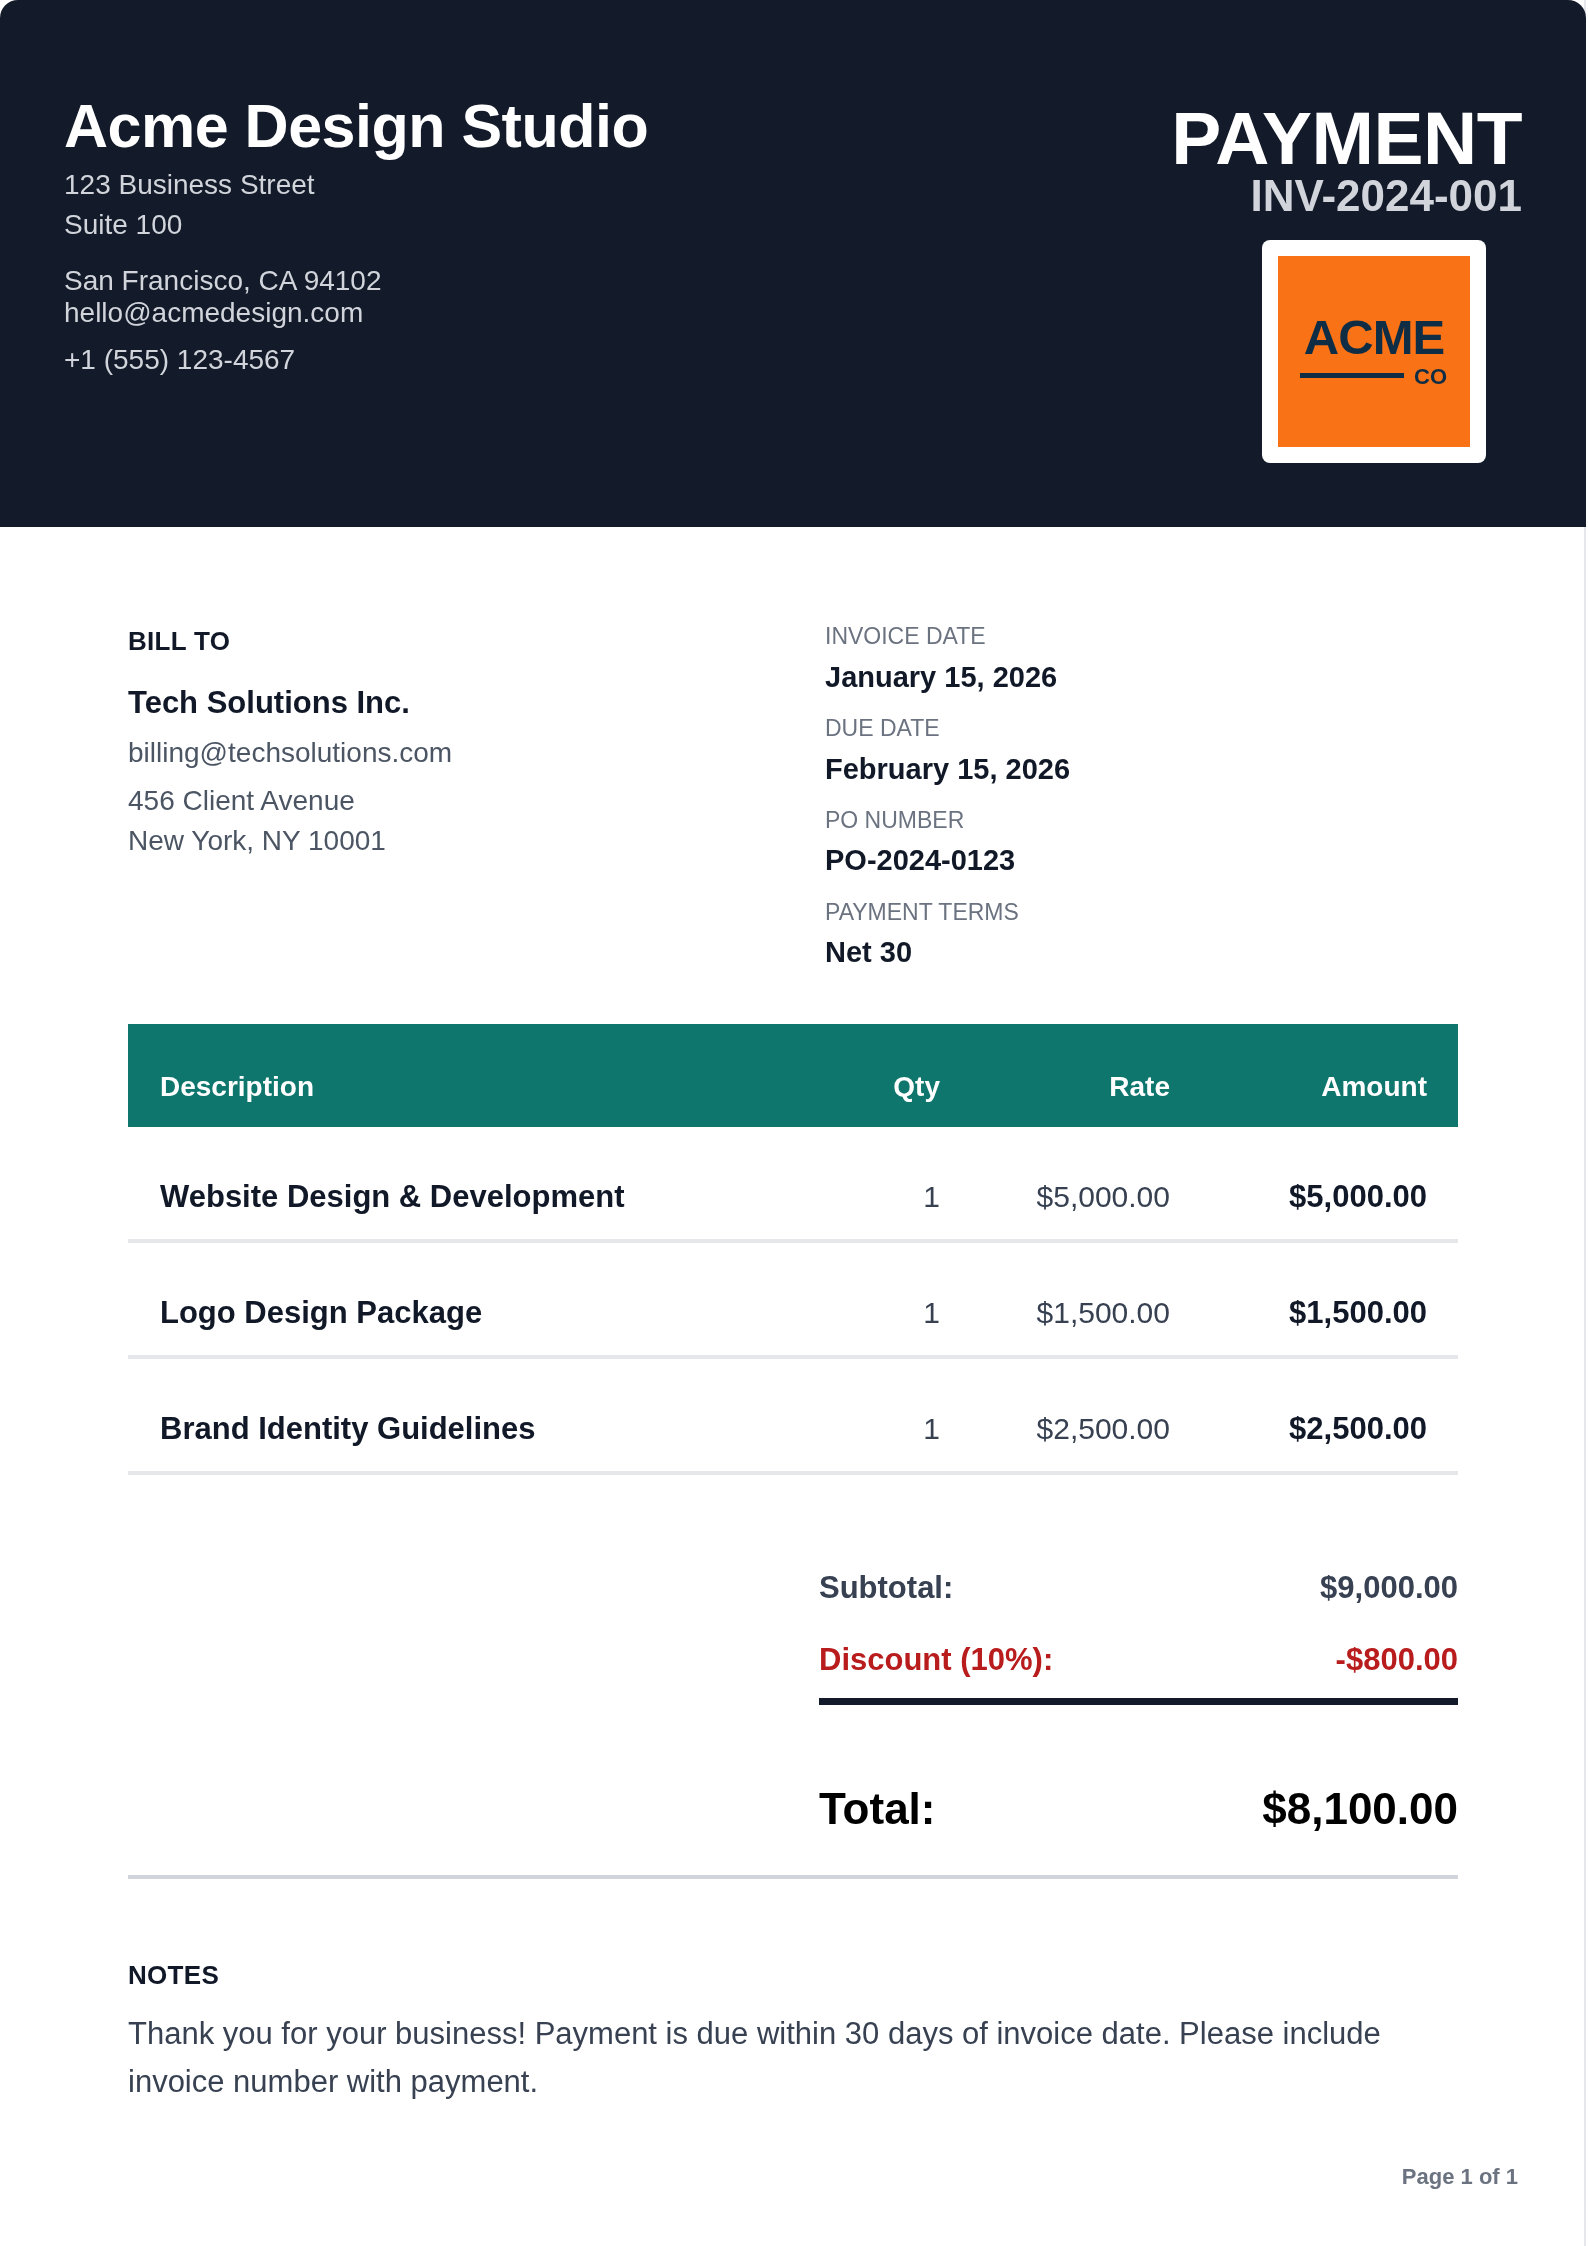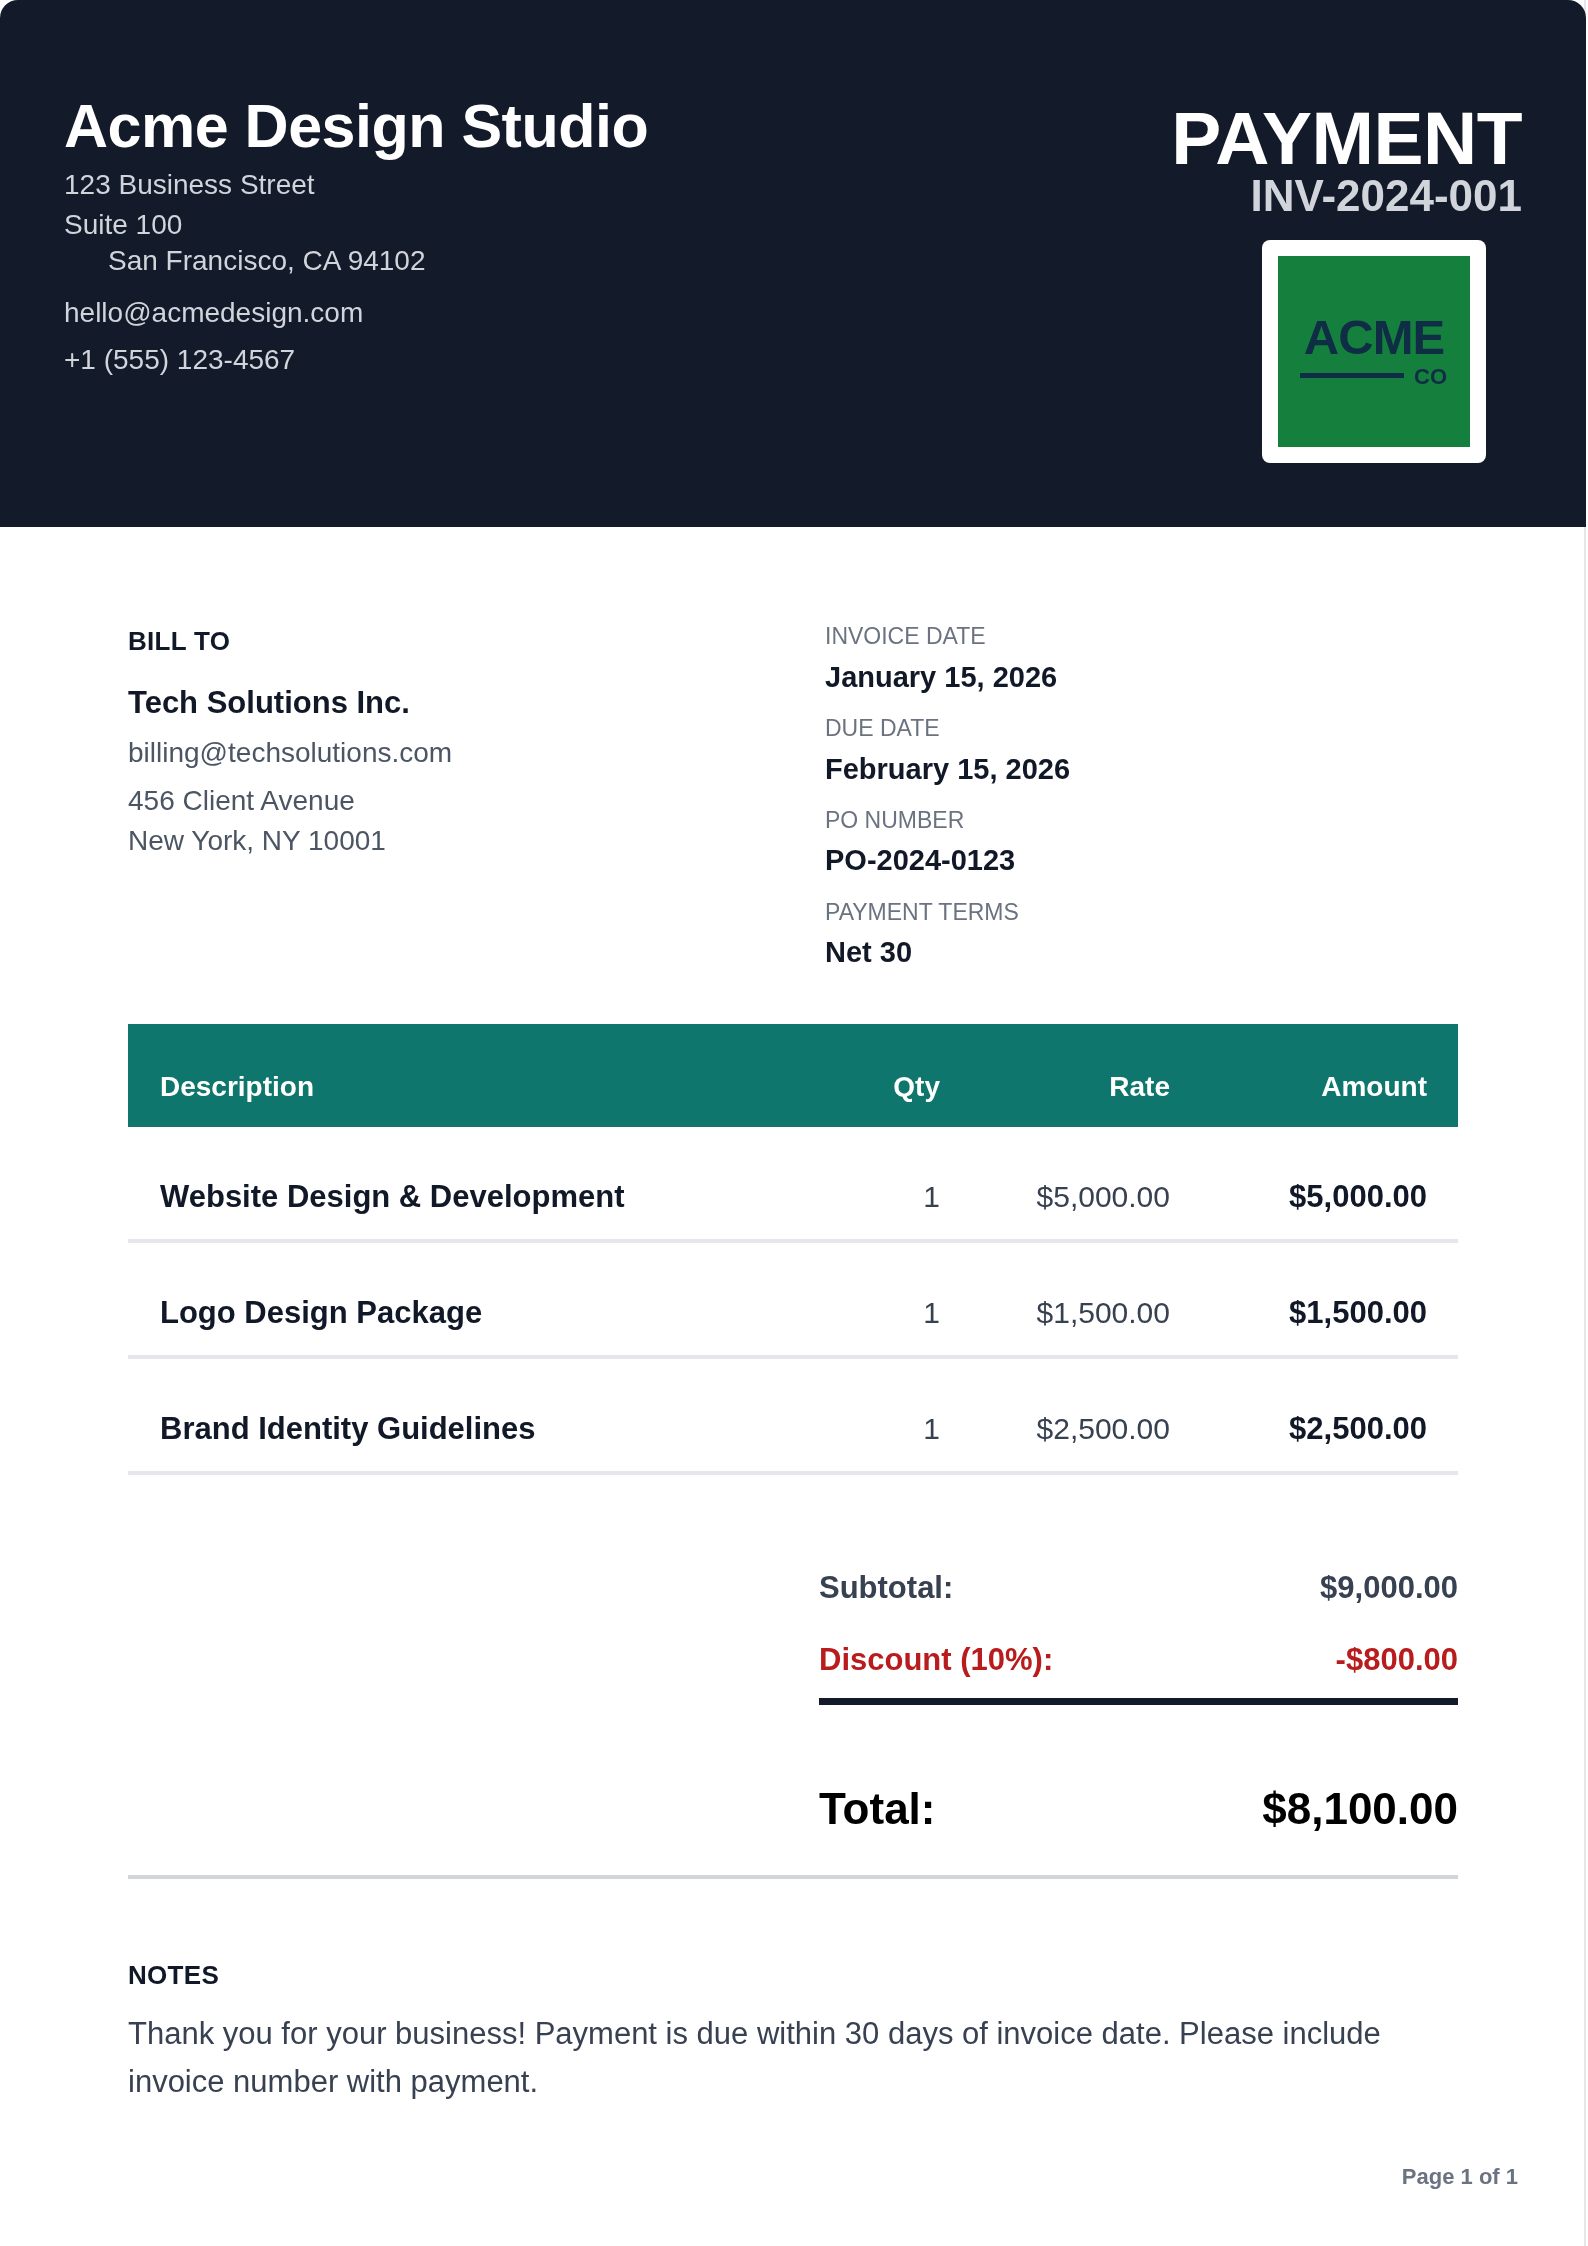--- a/index.html
+++ b/index.html
@@ -7,29 +7,29 @@
   body { font-family: "Liberation Sans", "DejaVu Sans", sans-serif; color: #111827; position: relative; }
 
   .page { position: absolute; left: 0; top: 0; width: 1586px; height: 2246px; background: #fff; border-right: 2px solid #e5e7eb; }
 
   
   .header { position: absolute; left: 0; top: 0; width: 1586px; height: 527px; background: #131a29; border-radius: 18px 18px 0 0; }
   .company-name { position: absolute; left: 64px; top: 90px; font-size: 61px; font-weight: 700; color: #ffffff; letter-spacing: -0.5px; line-height: 72px; }
   .addr-line { position: absolute; left: 64px; font-size: 28px; color: #d1d5db; line-height: 34px; }
   .addr-1 { top: 168px; }
   .addr-2 { top: 208px; }
-  .addr-3 { top: 244px; margin-left: 44px; }
+  .addr-3 { top: 264px; }
   .addr-email { top: 296px; }
   .addr-phone { top: 343px; }
 
   .invoice-title { position: absolute; right: 64px; top: 96px; font-size: 75px; font-weight: 700; color: #ffffff; line-height: 84px; letter-spacing: -0.5px; text-align: right; }
   .invoice-number { position: absolute; right: 64px; top: 172px; font-size: 44px; font-weight: 700; color: #d1d5db; line-height: 48px; text-align: right; }
 
   .logo-box { position: absolute; left: 1262px; top: 240px; width: 224px; height: 223px; background: #ffffff; border-radius: 8px; }
-  .logo-inner { position: absolute; left: 16px; top: 16px; width: 192px; height: 191px; background: #15803d; text-decoration: underline; }
+  .logo-inner { position: absolute; left: 16px; top: 16px; width: 192px; height: 191px; background: #f97316; text-decoration: underline; }
   .logo-svg { position: absolute; left: 0; top: 0; }
 
   
   .section-label { position: absolute; font-size: 26px; font-weight: 700; color: #111827; line-height: 30px; letter-spacing: 0.3px; }
   .bill-label { left: 128px; top: 626px; }
   .client-name { position: absolute; left: 128px; top: 685px; font-size: 31px; font-weight: 700; color: #111827; line-height: 36px; }
   .client-line { position: absolute; left: 128px; font-size: 28px; color: #4b5563; line-height: 34px; }
   .client-email { top: 736px; }
   .client-addr1 { top: 784px; }
   .client-addr2 { top: 824px; }

